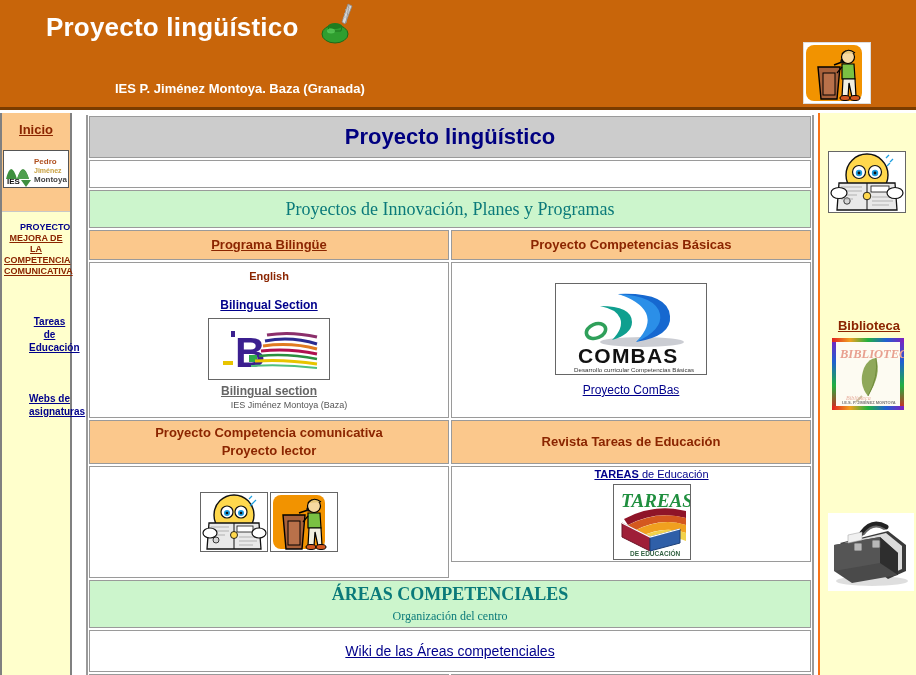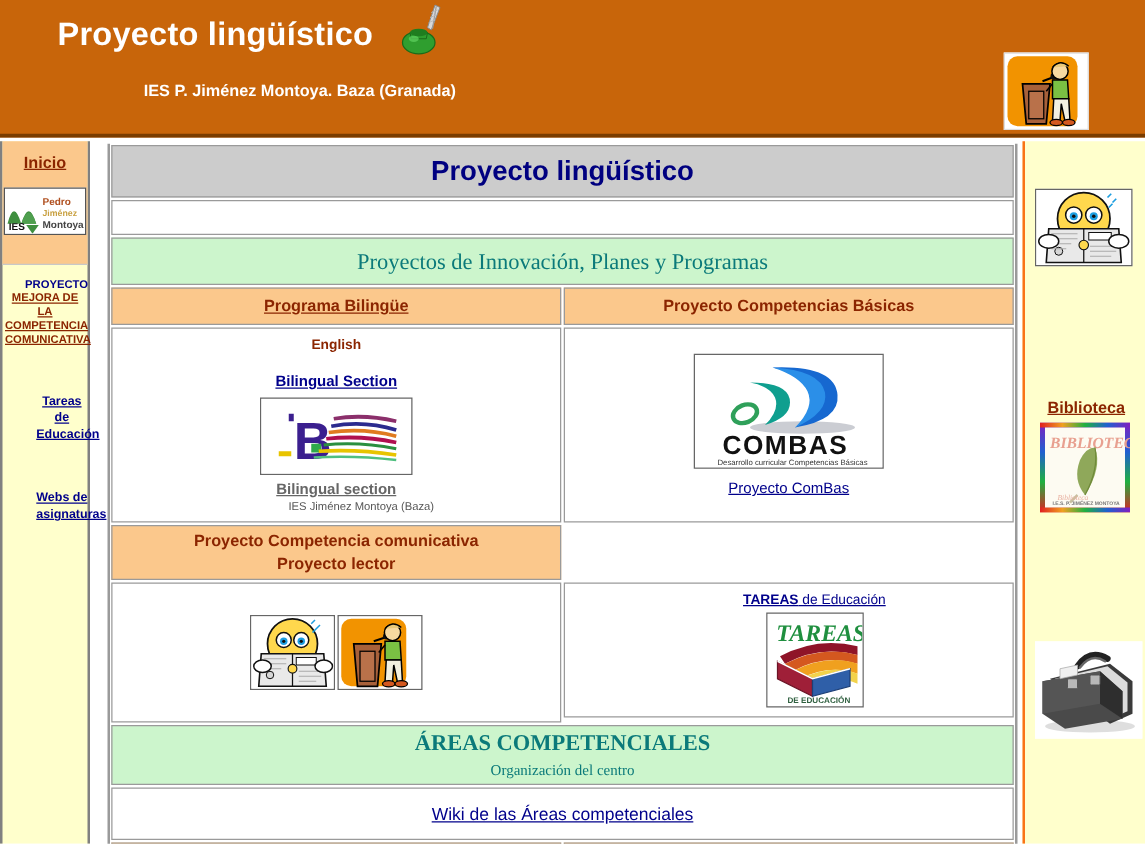--- a/index.html
+++ b/index.html
@@ -19,21 +19,21 @@
     border-bottom: 3px solid #7a3c00;
   }
   #hdr-title {
     position:absolute; left:46px; top:12px;
     font-size: 26px; font-weight: bold; color:#ffffff;
     letter-spacing: .2px;
     white-space: nowrap;
   }
   #hdr-inkwell { position:absolute; left:315px; top:2px; width:48px; height:44px; }
   #hdr-sub {
-    position:absolute; left:115px; top:65px;
+    position:absolute; left:115px; top:81px;
     font-size: 13px; font-weight: bold; color:#ffffff;
   }
   #hdr-podium {
     position:absolute; left:803px; top:42px; width:68px; height:62px;
     background:#ffffff; border:1px solid #ddd;
     overflow:hidden;
   }
 
   
   #left-col {
@@ -298,20 +298,23 @@
       </div>
       <div style="font-size:12px;margin-top:8px;" class="lnk">Proyecto ComBas</div>
     </div>
 
   </div>
 
   <div class="row">
     <div class="cell half orange-cell" style="height:44px;">
       <span class="o">Proyecto Competencia comunicativa</span>
       <span class="o">Proyecto lector</span>
+    </div>
+    <div class="cell half orange-cell" style="height:44px;">
+      <span class="o">Revista Tareas de Educación</span>
     </div>
   </div>
 
   <div class="row">
 
     <div class="cell half white-cell" style="height:112px;">
       <div style="display:flex;gap:2px;">
         <div class="imgbox" style="width:68px;height:60px;">
           <svg width="66" height="58" viewBox="0 0 66 58">
             <rect x="0" y="0" width="66" height="58" fill="#ffffff"></rect>
@@ -349,21 +352,21 @@
             <path d="M37 20 L49 20 L50 35 L37 35 Z" fill="#7ac143" stroke="#000" stroke-width="1.2"></path>
             <path d="M37 23 L32 29" stroke="#000" stroke-width="1.2" fill="none"></path>
             <path d="M38 35 L37 53 L43 53 L44 39 L47 53 L51 53 L50 35 Z" fill="#f2f0e0" stroke="#000" stroke-width="1.2"></path>
             <ellipse cx="40" cy="54" rx="5" ry="2.5" fill="#d4581f" stroke="#000" stroke-width="1"></ellipse>
             <ellipse cx="50" cy="54" rx="5" ry="2.5" fill="#d4581f" stroke="#000" stroke-width="1"></ellipse>
           </svg>
         </div>
       </div>
     </div>
 
-    <div class="cell half white-cell" style="height:108px;padding-left:41px;">
+    <div class="cell half white-cell" style="height:96px;padding-left:41px;">
       <div style="font-size:11px;margin-bottom:4px;" class="lnk">
         <b>TAREAS</b><span> de Educación</span>
       </div>
       <div class="imgbox" style="width:78px;height:76px;">
         <svg width="76" height="74" viewBox="0 0 76 74">
           <rect x="0" y="0" width="76" height="74" fill="#ffffff"></rect>
           <text x="7" y="22" font-family="Liberation Serif, serif" font-size="19" font-weight="bold" font-style="italic" fill="#1f8f3f">TAREAS</text>
 
           <path d="M10 34 Q40 18 72 26 L72 33 Q42 25 14 40 Z" fill="#8f1428"></path>
           <path d="M14 40 Q44 25 72 33 L72 40 Q46 32 20 46 Z" fill="#d4581f"></path>

